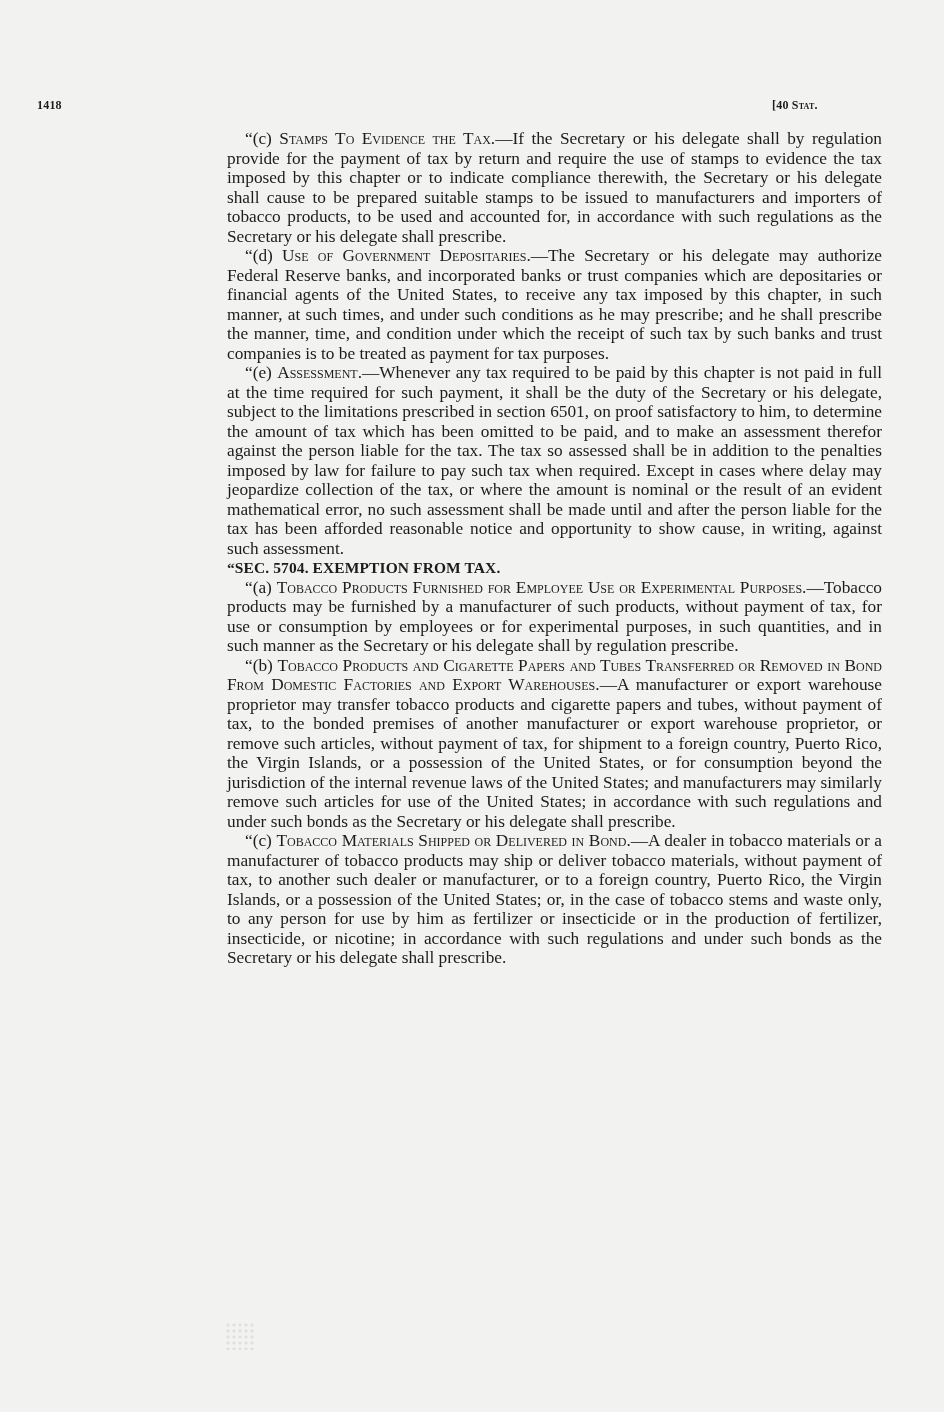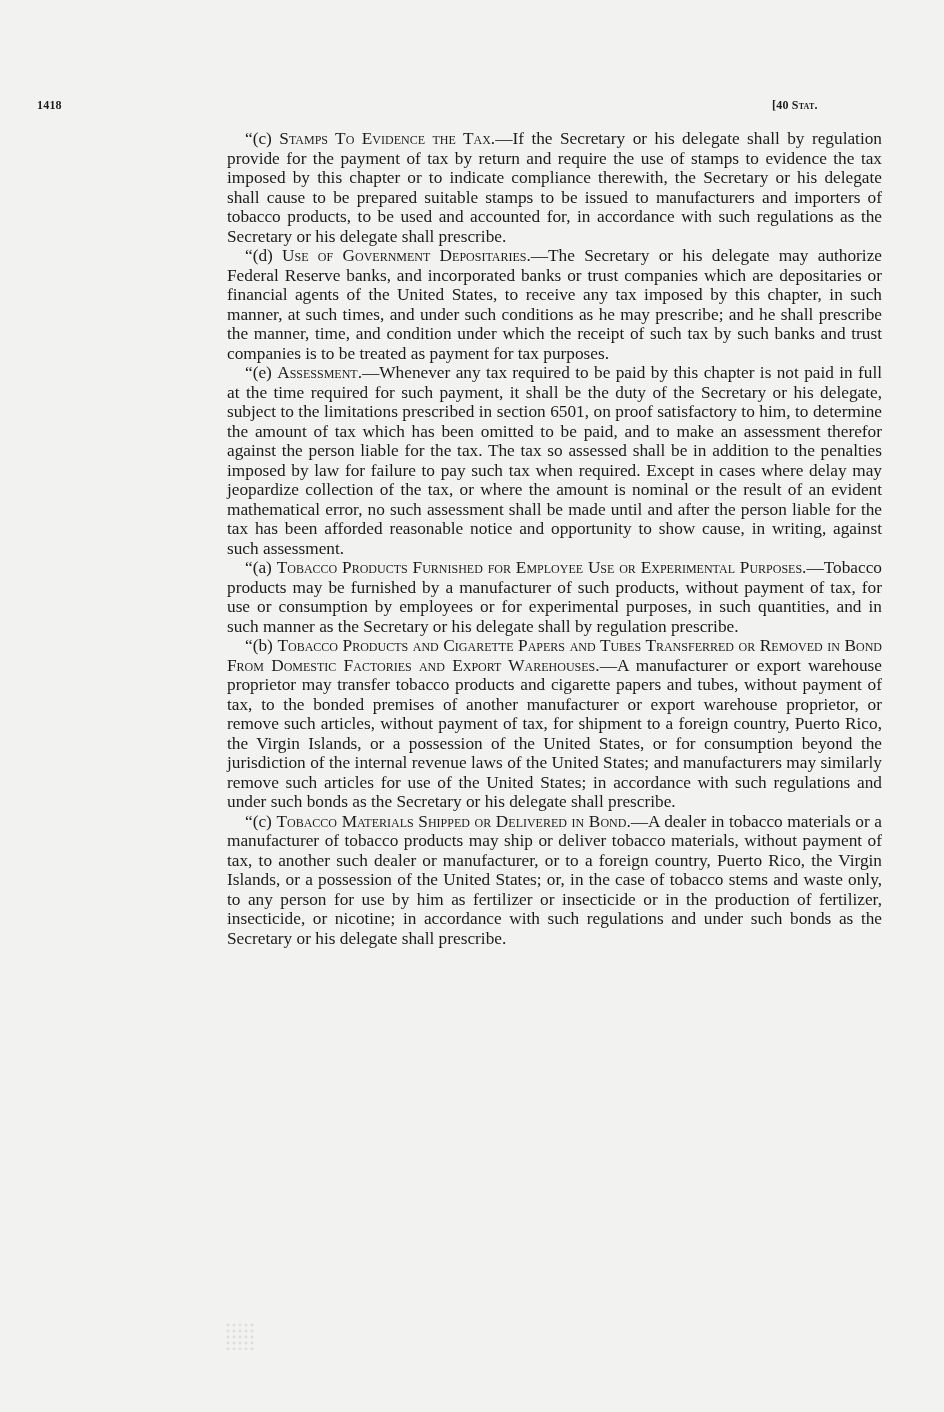--- a/index.html
+++ b/index.html
@@ -59,20 +59,21 @@
   <p class="para">
     <span class="label">“(c) </span><span class="heading">Stamps To Evidence the Tax.</span><span>—If the Secretary or his delegate shall by regulation provide for the payment of tax by return and require the use of stamps to evidence the tax imposed by this chapter or to indicate compliance therewith, the Secretary or his delegate shall cause to be prepared suitable stamps to be issued to manufacturers and importers of tobacco products, to be used and accounted for, in accordance with such regulations as the Secretary or his delegate shall prescribe.</span>
   </p>
   <p class="para">
     <span class="label">“(d) </span><span class="heading">Use of Government Depositaries.</span><span>—The Secretary or his delegate may authorize Federal Reserve banks, and incorporated banks or trust companies which are depositaries or financial agents of the United States, to receive any tax imposed by this chapter, in such manner, at such times, and under such conditions as he may prescribe; and he shall prescribe the manner, time, and condition under which the receipt of such tax by such banks and trust companies is to be treated as payment for tax purposes.</span>
   </p>
   <p class="para">
     <span class="label">“(e) </span><span class="heading">Assessment.</span><span>—Whenever any tax required to be paid by this chapter is not paid in full at the time required for such payment, it shall be the duty of the Secretary or his delegate, subject to the limitations prescribed in section 6501, on proof satisfactory to him, to determine the amount of tax which has been omitted to be paid, and to make an assessment therefor against the person liable for the tax. The tax so assessed shall be in addition to the penalties imposed by law for failure to pay such tax when required.  Except in cases where delay may jeopardize collection of the tax, or where the amount is nominal or the result of an evident mathematical error, no such assessment shall be made until and after the person liable for the tax has been afforded reasonable notice and opportunity to show cause, in writing, against such assessment.</span>
   </p>
 
+  <p class="section-heading">“SEC. 5704. EXEMPTION FROM TAX.</p>
 
   <p class="para">
     <span class="label">“(a) </span><span class="heading">Tobacco Products Furnished for Employee Use or Experimental Purposes.</span><span>—Tobacco products may be furnished by a manufacturer of such products, without payment of tax, for use or consumption by employees or for experimental purposes, in such quantities, and in such manner as the Secretary or his delegate shall by regulation prescribe.</span>
   </p>
   <p class="para">
     <span class="label">“(b) </span><span class="heading">Tobacco Products and Cigarette Papers and Tubes Transferred or Removed in Bond From Domestic Factories and Export Warehouses.</span><span>—A manufacturer or export warehouse proprietor may transfer tobacco products and cigarette papers and tubes, without payment of tax, to the bonded premises of another manufacturer or export warehouse proprietor, or remove such articles, without payment of tax, for shipment to a foreign country, Puerto Rico, the Virgin Islands, or a possession of the United States, or for consumption beyond the jurisdiction of the internal revenue laws of the United States; and manufacturers may similarly remove such articles for use of the United States; in accordance with such regulations and under such bonds as the Secretary or his delegate shall prescribe.</span>
   </p>
   <p class="para">
     <span class="label">“(c) </span><span class="heading">Tobacco Materials Shipped or Delivered in Bond.</span><span>—A dealer in tobacco materials or a manufacturer of tobacco products may ship or deliver tobacco materials, without payment of tax, to another such dealer or manufacturer, or to a foreign country, Puerto Rico, the Virgin Islands, or a possession of the United States; or, in the case of tobacco stems and waste only, to any person for use by him as fertilizer or insecticide or in the production of fertilizer, insecticide, or nicotine; in accordance with such regulations and under such bonds as the Secretary or his delegate shall prescribe.</span>
   </p>

